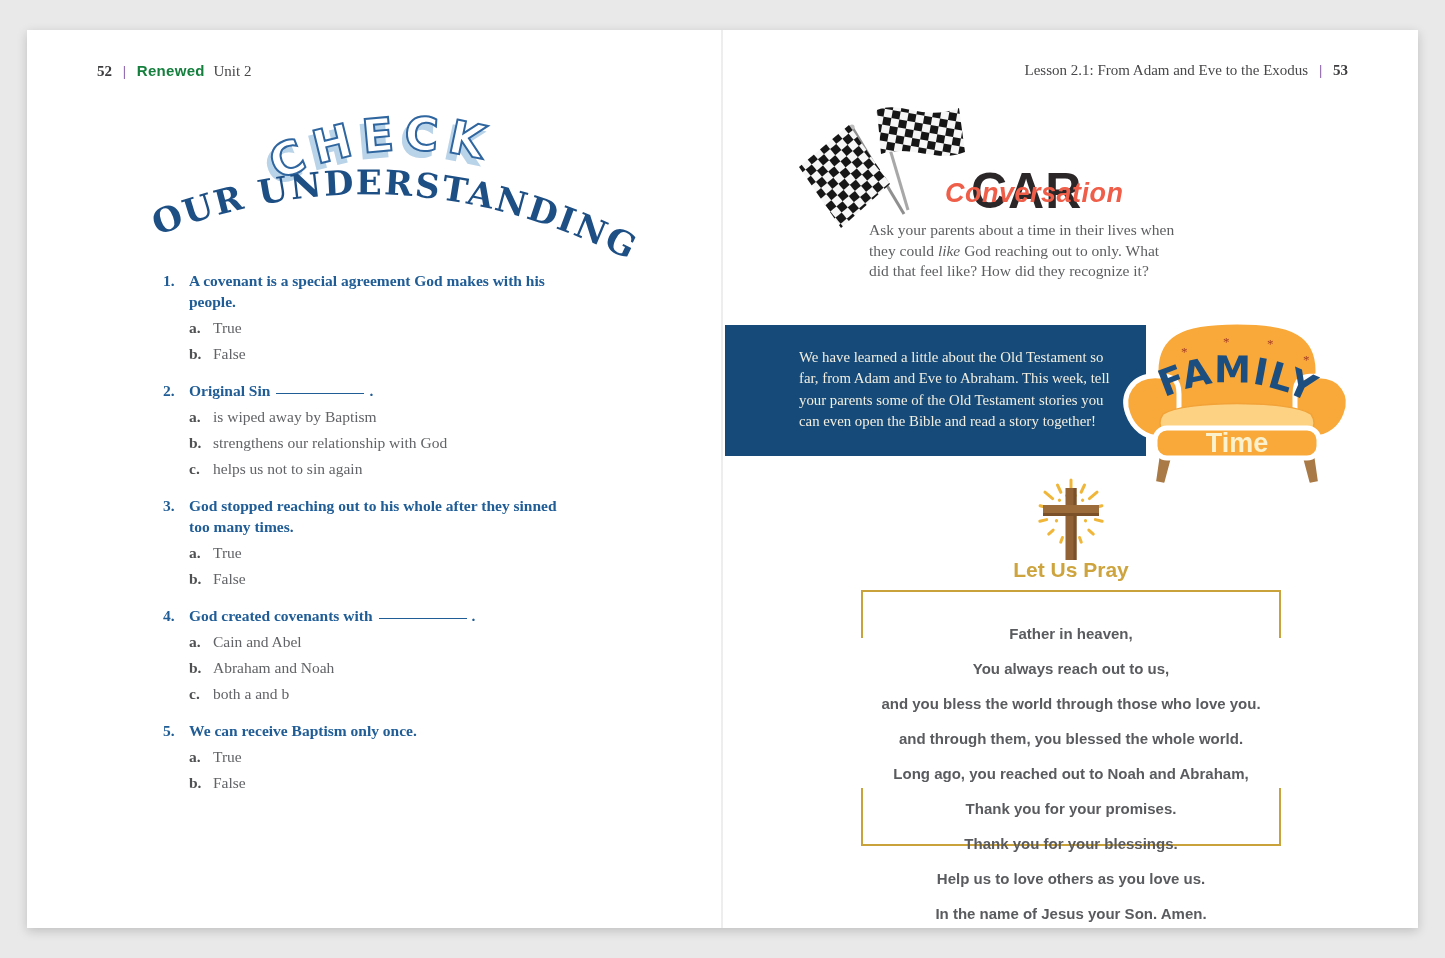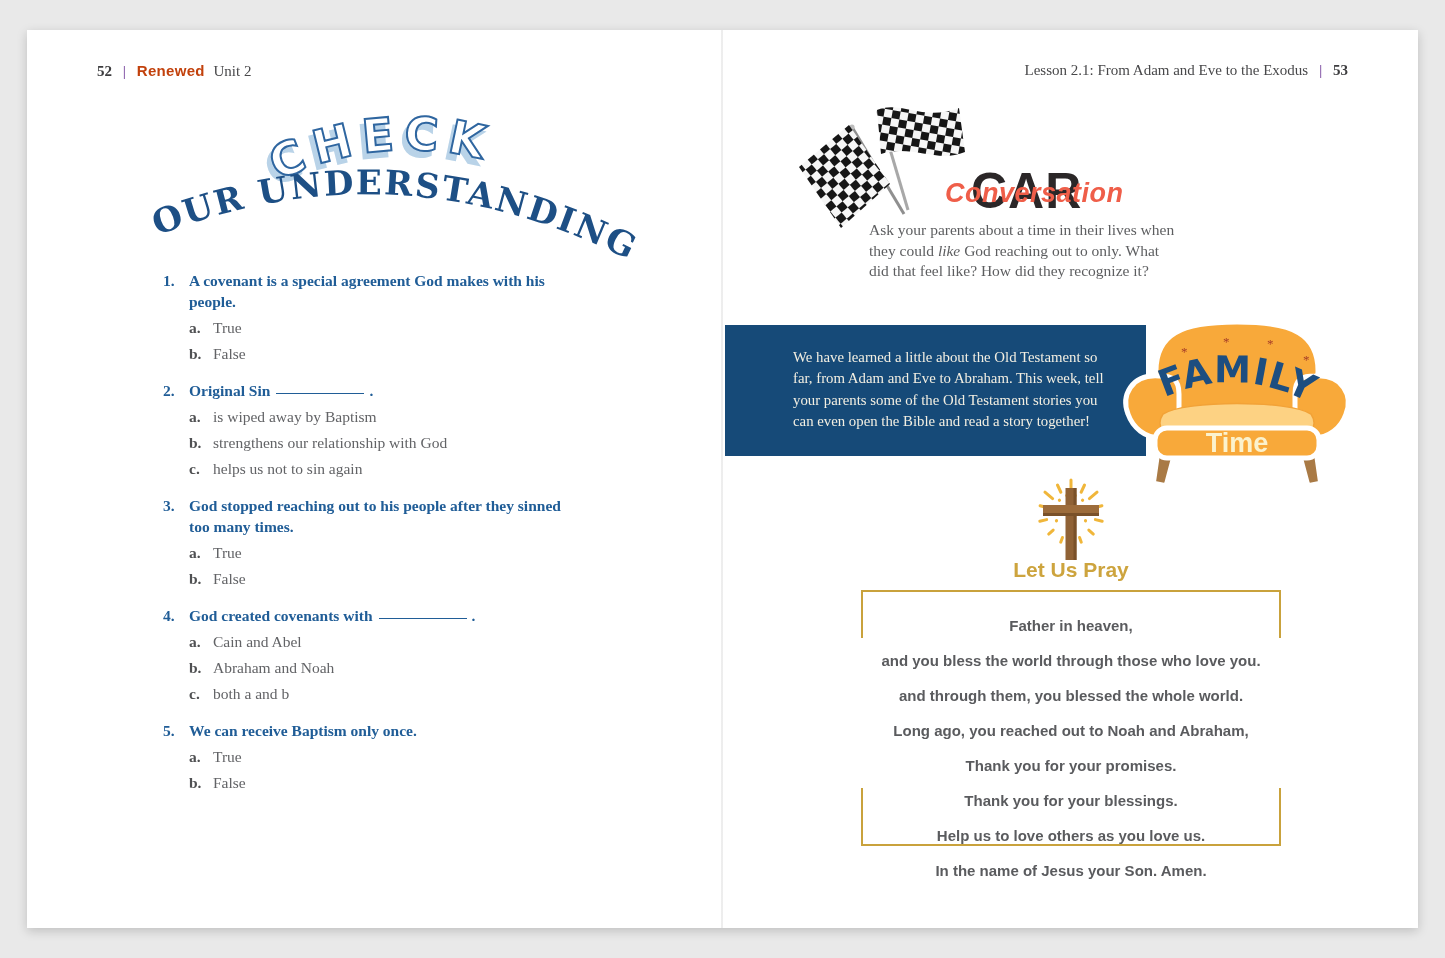--- a/index.html
+++ b/index.html
@@ -12,21 +12,21 @@
   .page-right{left:696px;}
   .seam{position:absolute;left:694px;top:0;width:2px;height:100%;
         background:linear-gradient(to right,#fdfdfd,#dedede,#fdfdfd);}
 
   
   .hdr{position:absolute;top:32px;font-size:15px;color:#48484a;white-space:nowrap;}
   .hdr-left{left:70px;}
   .hdr-right{right:70px;}
   .pg-num{font-weight:bold;color:#3d3d3f;}
   .hdr-div{color:#8d63ad;font-weight:bold;margin:0 7px;}
-  .brand{font-family:"Liberation Sans",sans-serif;font-weight:bold;color:#c2410c;letter-spacing:.3px;}
+  .brand{font-family:"Liberation Sans",sans-serif;font-weight:bold;color:#15803d;letter-spacing:.3px;}
   .unit{margin-left:5px;}
 
   
   .title-svg{position:absolute;left:118px;top:62px;width:476px;height:168px;overflow:visible;}
   .check-shadow{font-family:"DejaVu Sans",sans-serif;font-weight:bold;font-size:46px;letter-spacing:9px;
                 fill:#b9d3e8;stroke:#b9d3e8;stroke-width:2px;}
   .check-main{font-family:"DejaVu Sans",sans-serif;font-weight:bold;font-size:46px;letter-spacing:9px;
               fill:#ffffff;stroke:#2f66a0;stroke-width:2px;}
   .yu-text{font-family:"DejaVu Serif",serif;font-weight:bold;font-size:34px;letter-spacing:2px;fill:#1d4f85;}
 
@@ -49,33 +49,33 @@
             font-weight:800;font-size:50px;line-height:50px;letter-spacing:1px;color:#2b2728;margin-top:40px;}
   .car-sub{position:absolute;left:222px;top:148px;font-family:"Liberation Sans",sans-serif;
            font-weight:bold;font-style:italic;font-size:27px;color:#ef5e49;letter-spacing:.5px;}
   .car-para{position:absolute;left:146px;top:190px;width:360px;text-align:left;
             font-size:15.5px;line-height:20.5px;color:#5d5e60;}
   .car-para .em{font-style:italic;}
 
   
   .family-box{position:absolute;left:2px;top:295px;width:421px;height:131px;background:#164a78;}
   .family-text{padding:22px 0 0 68px;}
-  .fam-line{color:#f3efe2;font-size:14.8px;line-height:21.3px;white-space:nowrap;}
+  .fam-line{color:#f3efe2;font-size:14.8px;line-height:21.3px;white-space:nowrap;margin-left:6px;}
   .couch-svg{position:absolute;left:396px;top:284px;width:236px;height:178px;overflow:visible;}
 
   
   .cross-svg{position:absolute;left:296px;top:446px;width:104px;height:94px;overflow:visible;}
   .pray-heading{position:absolute;left:248px;top:528px;width:200px;text-align:center;
                 font-family:"Liberation Sans",sans-serif;font-weight:bold;font-size:21px;color:#cda43e;}
   .prayer-box{position:absolute;left:138px;top:560px;width:420px;height:256px;}
   .bracket-top{position:absolute;top:0;left:0;right:0;height:46px;
                border:2px solid #c9a23c;border-bottom:none;}
   .bracket-bottom{position:absolute;bottom:0;left:0;right:0;height:56px;
                   border:2px solid #c9a23c;border-top:none;}
-  .prayer-text{position:relative;padding-top:11px;}
+  .prayer-text{position:relative;padding-top:19px;}
   .pr-line{font-family:"Liberation Sans",sans-serif;font-weight:bold;font-size:15px;
            color:#5a5b5e;line-height:20px;text-align:center;white-space:nowrap;}
   .stanza{margin-top:10px;}
 </style>
 </head>
 <body>
 
 <div class="canvas">
   <div class="spread">
 
@@ -135,21 +135,21 @@
           </div>
           <div class="opt">
             <span class="o-letter">c.</span>
             <span class="o-text">helps us not to sin again</span>
           </div>
         </div>
 
         <div class="question">
           <div class="q-line">
             <span class="q-num">3.</span>
-            <span class="q-text">God stopped reaching out to his people after they sinned too many times.</span>
+            <span class="q-text">God stopped reaching out to his whole after they sinned too many times.</span>
           </div>
           <div class="opt">
             <span class="o-letter">a.</span>
             <span class="o-text">True</span>
           </div>
           <div class="opt">
             <span class="o-letter">b.</span>
             <span class="o-text">False</span>
           </div>
         </div>
@@ -292,20 +292,21 @@
         <rect x="24" y="37" width="56" height="3" fill="#7a5129"></rect>
       </svg>
 
       <div class="pray-heading">Let Us Pray</div>
 
       <div class="prayer-box">
         <div class="bracket-top"></div>
         <div class="bracket-bottom"></div>
         <div class="prayer-text">
           <p class="pr-line">Father in heaven,</p>
+          <p class="pr-line stanza">You always reach out to us,</p>
           <p class="pr-line">and you bless the world through those who love you.</p>
           <p class="pr-line">and through them, you blessed the whole world.</p>
           <p class="pr-line stanza">Long ago, you reached out to Noah and Abraham,</p>
           <p class="pr-line stanza">Thank you for your promises.</p>
           <p class="pr-line stanza">Thank you for your blessings.</p>
           <p class="pr-line stanza">Help us to love others as you love us.</p>
           <p class="pr-line stanza">In the name of Jesus your Son. Amen.</p>
         </div>
       </div>
 

